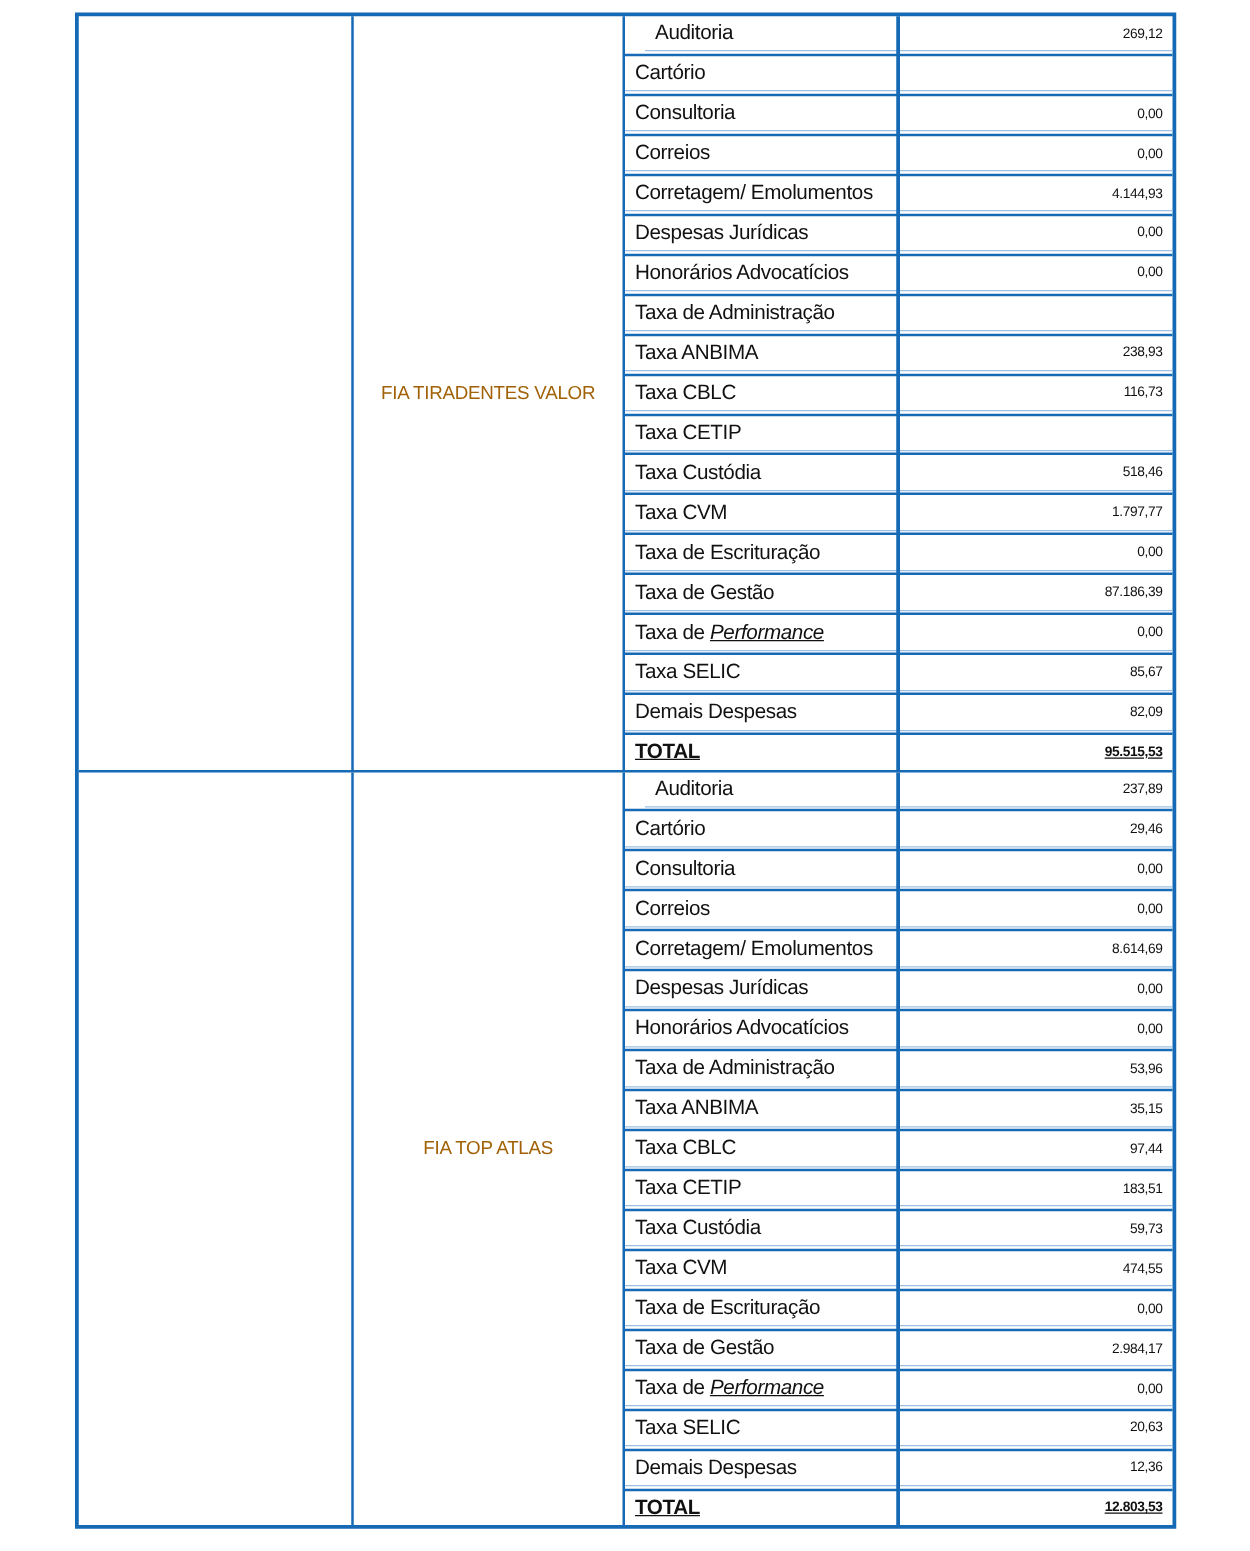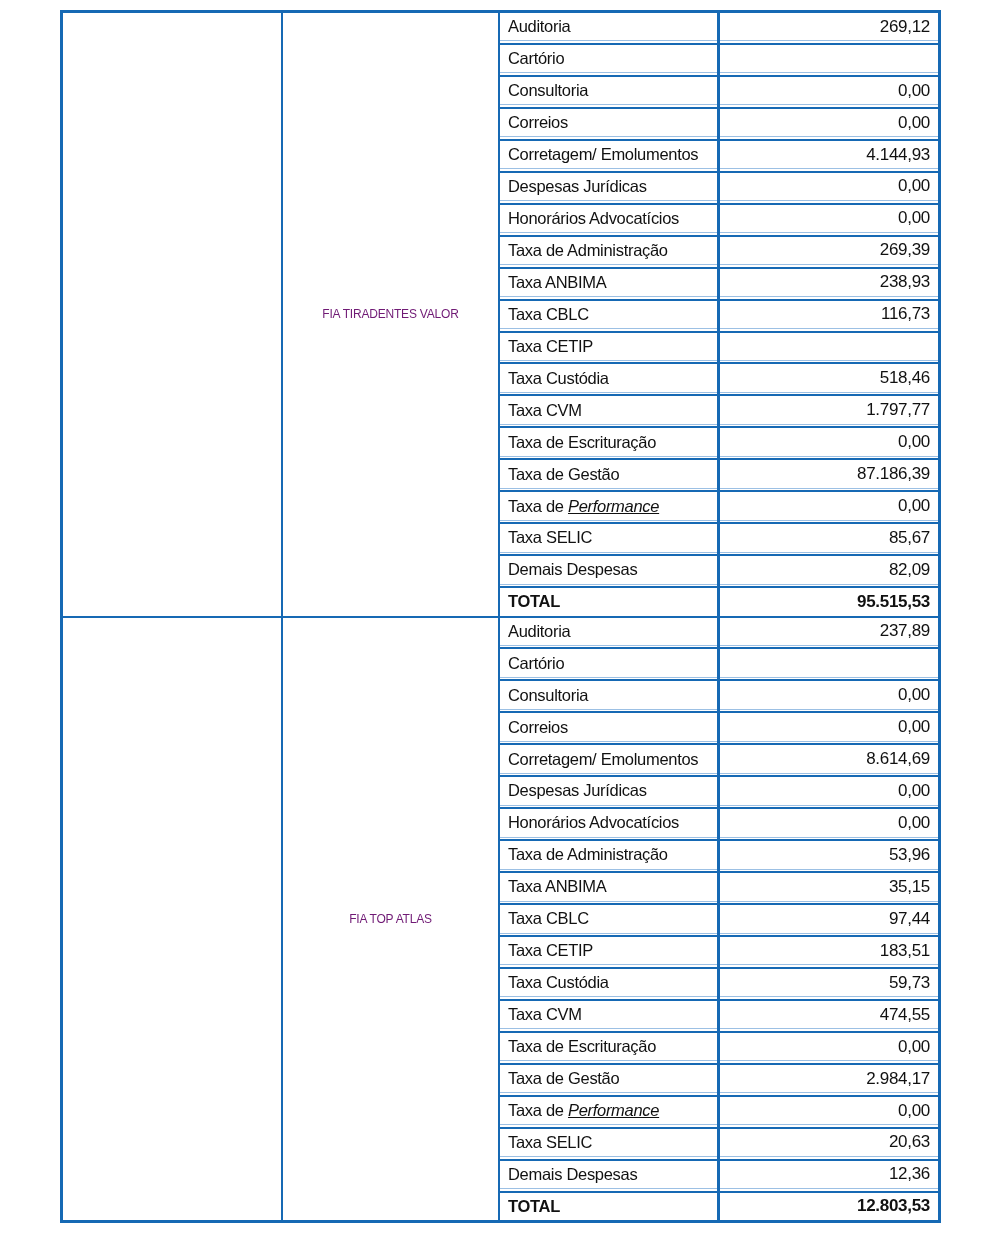--- a/index.html
+++ b/index.html
@@ -30,56 +30,56 @@
     width:220px; flex:0 0 220px;
     border-right:2.5px solid var(--b-dark);
   }
   .col-fund{
     width:217px; flex:0 0 217px;
     border-right:2.5px solid var(--b-dark);
     display:flex; align-items:center; justify-content:center;
     text-align:center;
   }
   .fund-name{
-    font-size:12px;
+    font-size:15px;
     letter-spacing:-0.2px;
-    color:#701a75;
+    color:#a16207;
     white-space:nowrap;
   }
   .col-rows{
     flex:1; display:flex; flex-direction:column;
     position:relative; min-width:0;
   }
   
   .col-rows::after{
     content:"";
     position:absolute; top:0; bottom:0; left:217px;
     width:2.5px; background:var(--b-dark);
   }
   .expense-row{
     flex:1; display:flex; align-items:stretch;
     border-top:2px solid var(--b-dark);
     border-bottom:1.5px solid var(--b-light);
     margin-top:1.5px;
     min-height:0;
   }
-  .expense-row:first-child{ margin-top:0; border-top:none; }
-  .expense-row:last-child{ border-bottom:none; }
+  .expense-row:first-child{ margin-top:0; border-top:none;margin-left:16px; }
+  .expense-row:last-child{ border-bottom:none;text-decoration:underline; }
   .cell-label{
     width:217px; flex:0 0 217px;
     display:flex; align-items:center;
     padding-left:8px; padding-right:4px;
     font-size:16.5px; letter-spacing:-0.3px;
     white-space:nowrap; overflow:hidden;
   }
   .cell-value{
     flex:1;
     display:flex; align-items:center; justify-content:flex-end;
     padding-right:8px; padding-left:4px;
-    font-size:17px; letter-spacing:-0.3px;
+    font-size:11px; letter-spacing:-0.3px;
     white-space:nowrap;
   }
   .expense-row.total .cell-label,
   .expense-row.total .cell-value{
     font-weight:700;
   }
   .cell-label i{ font-style:italic;text-decoration:underline; }
 </style>
 </head>
 <body style="background: rgb(255, 255, 255);">
@@ -142,23 +142,20 @@
       <span>Honorários Advocatícios</span>
     </div>
     <div class="cell-value">
       <span>0,00</span>
     </div>
   </div>
           <div class="expense-row">
     <div class="cell-label">
       <span>Taxa de Administração</span>
     </div>
-    <div class="cell-value">
-      <span>269,39</span>
-    </div>
   </div>
           <div class="expense-row">
     <div class="cell-label">
       <span>Taxa ANBIMA</span>
     </div>
     <div class="cell-value">
       <span>238,93</span>
     </div>
   </div>
           <div class="expense-row">
@@ -251,20 +248,23 @@
       <span>Auditoria</span>
     </div>
     <div class="cell-value">
       <span>237,89</span>
     </div>
   </div>
           <div class="expense-row">
     <div class="cell-label">
       <span>Cartório</span>
     </div>
+    <div class="cell-value">
+      <span>29,46</span>
+    </div>
   </div>
           <div class="expense-row">
     <div class="cell-label">
       <span>Consultoria</span>
     </div>
     <div class="cell-value">
       <span>0,00</span>
     </div>
   </div>
           <div class="expense-row">

